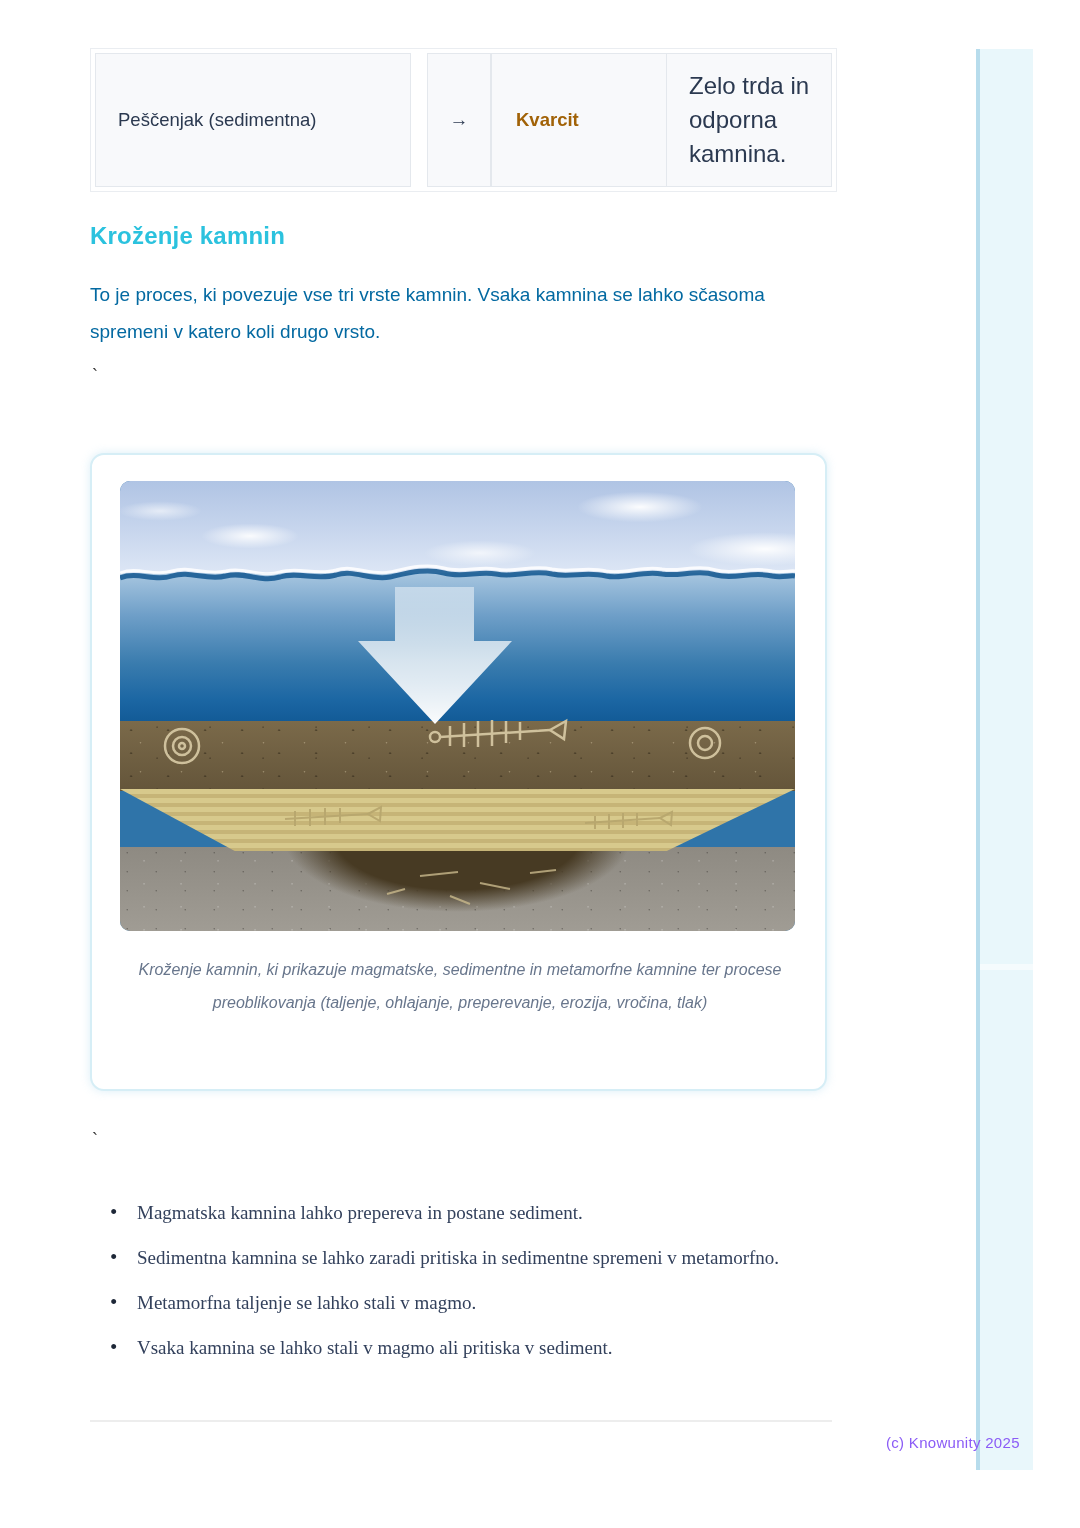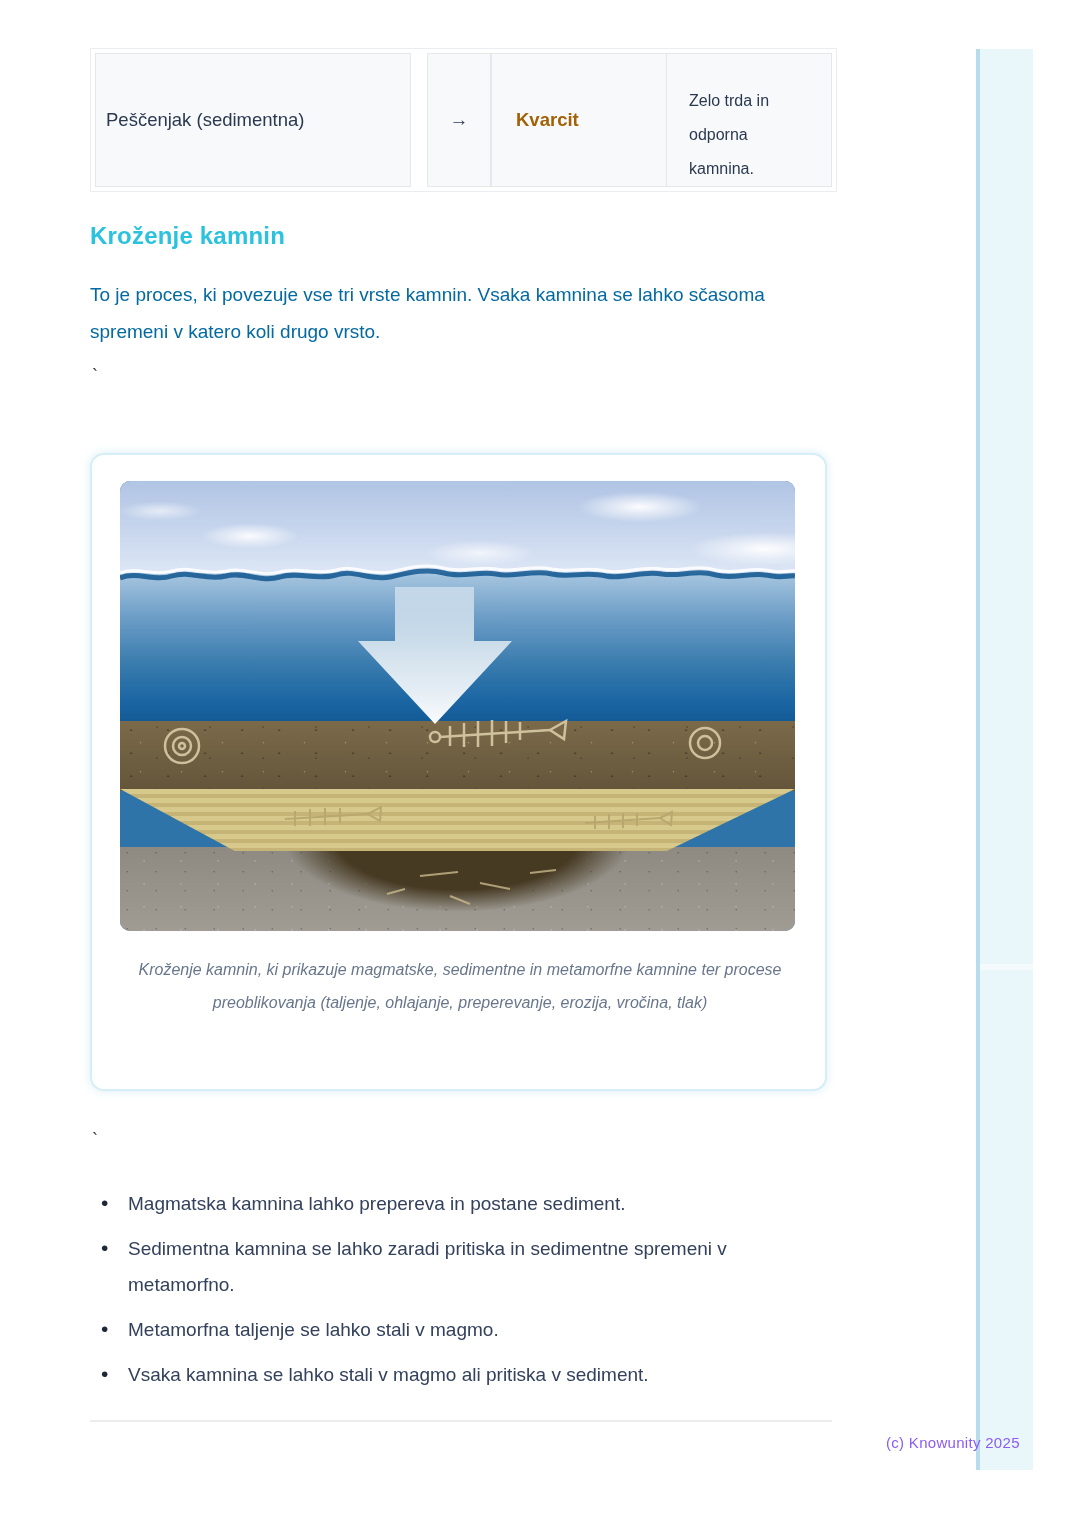--- a/index.html
+++ b/index.html
@@ -20,24 +20,24 @@
 
   
   .conv-table{
     left:90px;top:48px;width:747px;height:144px;box-sizing:border-box;
     border:1px solid #eaedf1;background:#fff;display:flex;padding:4px;
   }
   .cell{
     background:#f8f9fb;border:1px solid #e4e8ed;box-sizing:border-box;
     display:flex;align-items:center;font-size:18.5px;color:#2b3950;
   }
-  .cell-source{width:316px;padding-left:10px;margin-right:16px;}
+  .cell-source{width:316px;padding-left:22px;margin-right:16px;}
   .cell-arrow{width:64px;justify-content:center;font-size:19px;}
   .cell-result{width:176px;padding-left:24px;font-weight:700;color:#a16207;}
-  .cell-desc{flex:1;padding-left:22px;line-height:34px;margin-left:-1px;font-size:16px;align-items:flex-end;}
+  .cell-desc{flex:1;padding-left:22px;line-height:34px;margin-left:-1px;font-size:24px;align-items:center;}
   .cell-desc span{display:block;max-width:125px;}
 
   
   .section-heading{
     left:90px;top:222px;font-size:24px;font-weight:700;color:#2bc2de;letter-spacing:.2px;
   }
   .intro-paragraph{
     left:90px;top:276px;width:752px;font-size:19px;line-height:37px;color:#0369a1;
   }
   .stray-tick{font-size:18px;color:#3a3a3a;}
@@ -84,21 +84,21 @@
     background:repeating-linear-gradient(180deg,#d7c98c 0 5px,#c6b477 5px 9px);}
   .illu-svg{position:absolute;left:0;top:0;}
 
   .figure-caption{
     position:absolute;left:18px;top:498px;width:700px;text-align:center;
     font-style:italic;font-size:16px;line-height:33px;color:#68768c;
   }
 
   
   .bullet-list{left:98px;top:1186px;width:740px;}
-  .bullet-list ul{margin:0;padding:0;list-style:none;}
+  .bullet-list ul{margin:9px;padding:0;list-style:none;font-family:Liberation Serif, serif;}
   .bullet-list li{
     position:relative;padding-left:30px;margin-bottom:9px;
     font-size:19px;line-height:36px;color:#33415c;max-width:672px;
   }
   .bullet-list li::before{
     content:"•";position:absolute;left:3px;top:-1px;color:#1d2737;font-size:21px;
   }
 
   
   .footer-divider{left:90px;top:1420px;width:742px;border-top:2px solid #ededed;}

